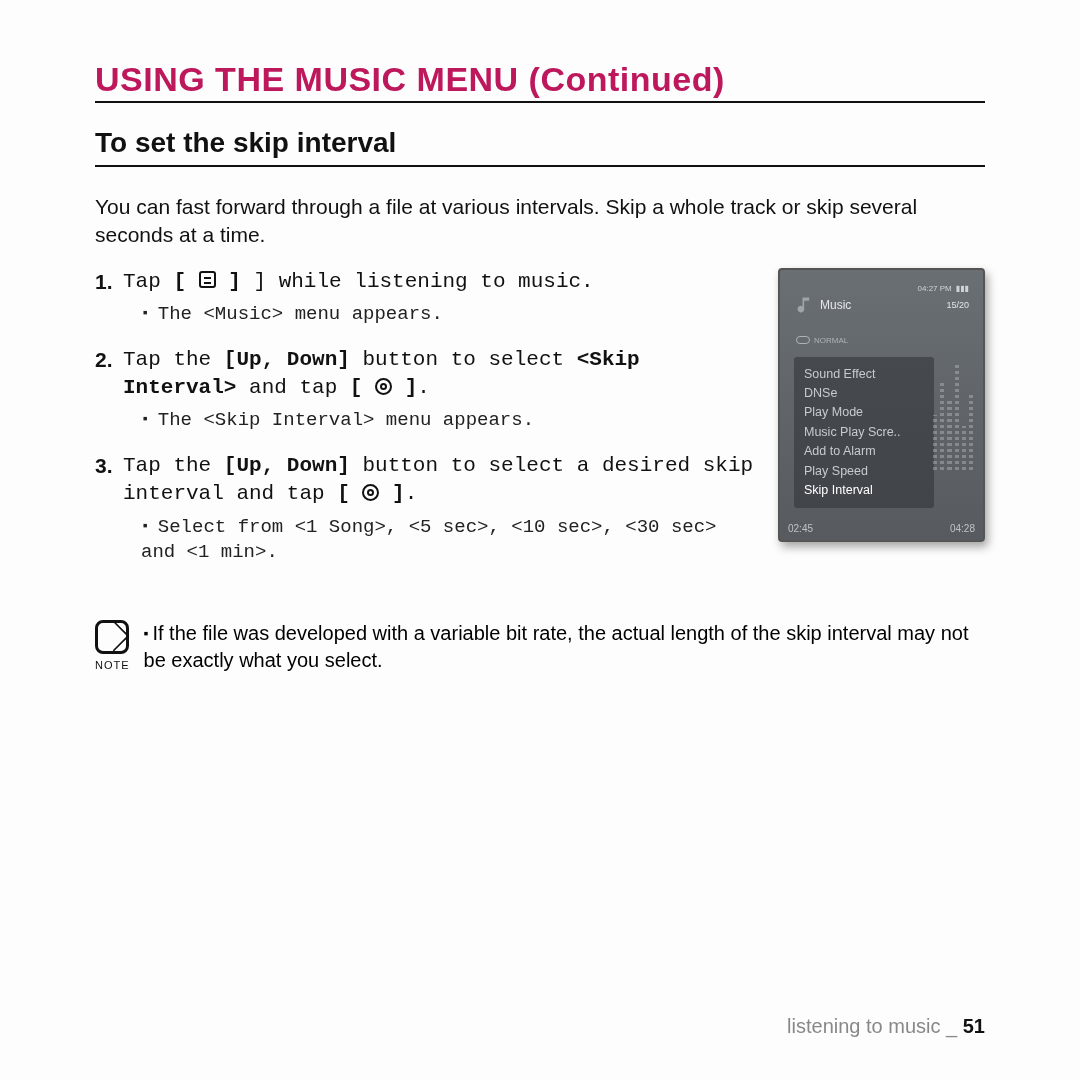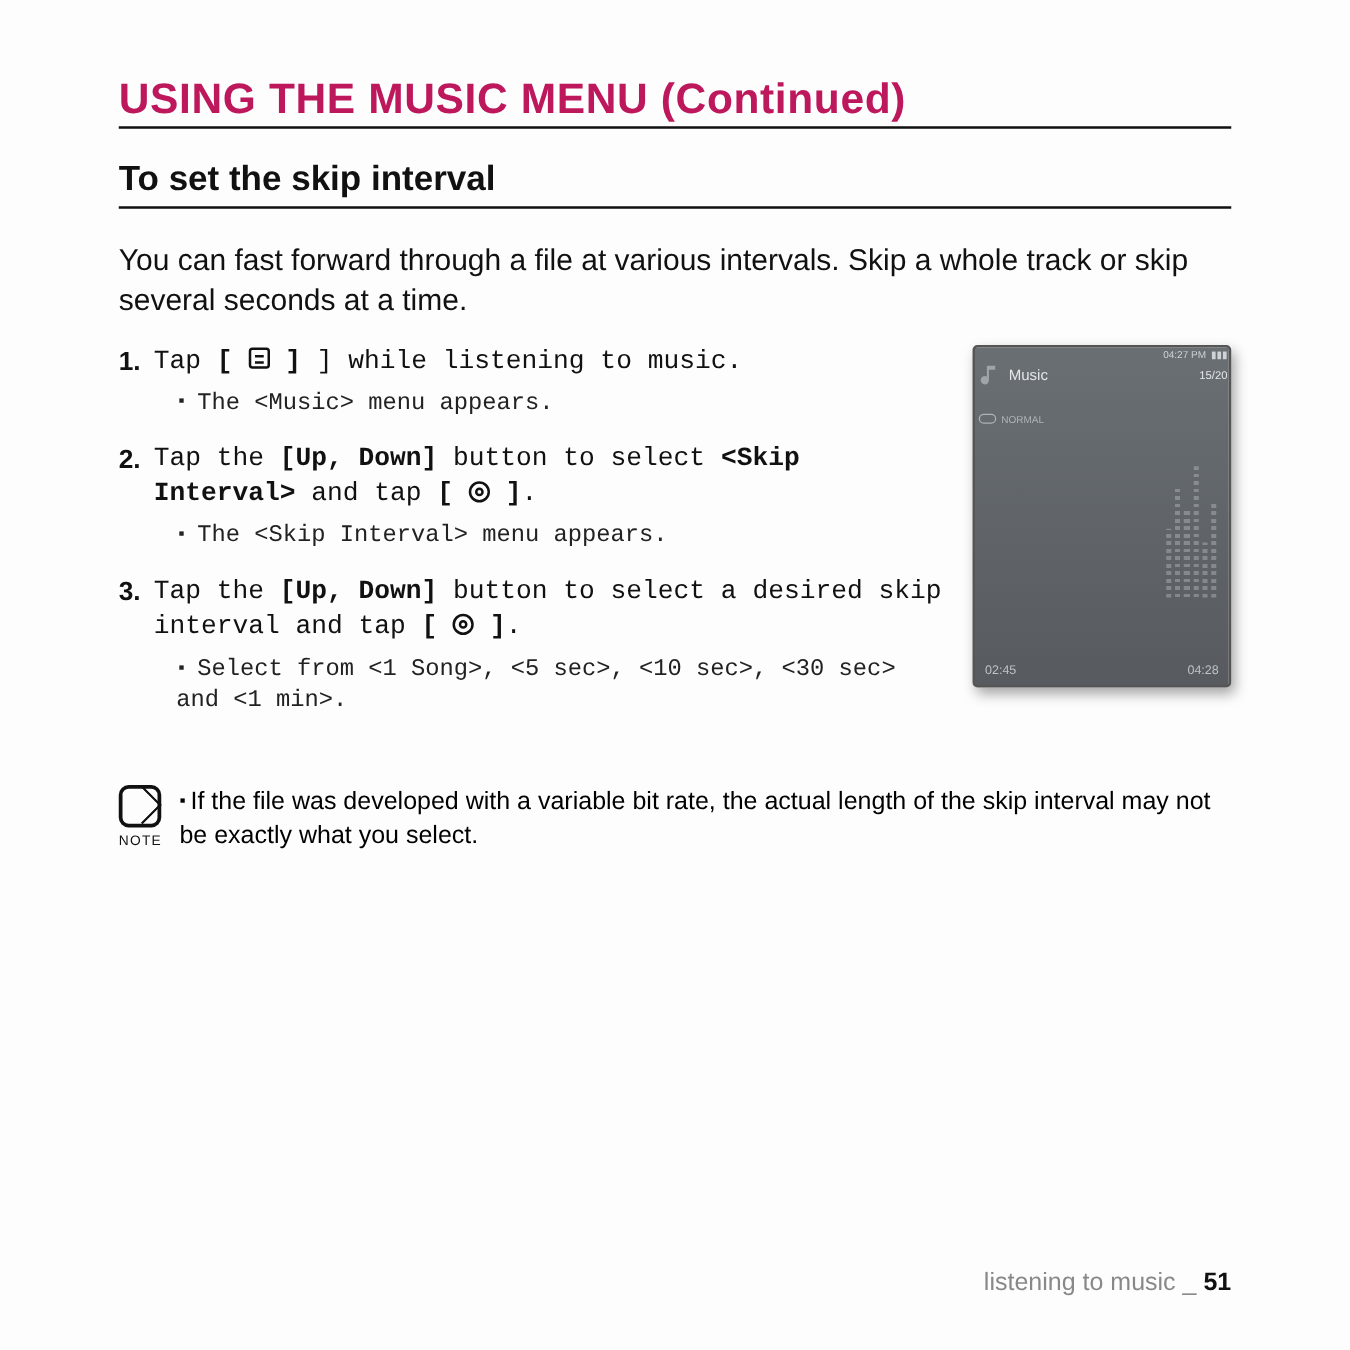--- a/index.html
+++ b/index.html
@@ -24,21 +24,21 @@
   }
   .h2 {
     font-size: 28px;
     font-weight: bold;
     color: #111;
     border-bottom: 2px solid #111;
     padding-bottom: 6px;
     margin-bottom: 26px;
   }
   .intro {
-    font-size: 24px;
+    font-size: 21px;
     line-height: 1.35;
     color: #111;
     margin-bottom: 18px;
   }
   .content-row {
     display: flex;
     gap: 22px;
   }
   .steps-col { flex: 1; }
   ol.steps {
@@ -152,21 +152,21 @@
   }
   .footer .pg { color: #111; font-weight: bold; }
   
   .device {
     width: 207px;
     height: 274px;
     background: linear-gradient(#6a6f73, #575b5f);
     border: 2px solid #555;
     border-radius: 4px;
     box-shadow: 3px 5px 10px rgba(0,0,0,.35);
-    padding: 1px;
+    padding: 14px;
     color: #d0d3d6;
     font-size: 11px;
     position: relative;
     flex-shrink: 0;
   }
   .dev-status {
     display: flex;
     justify-content: flex-end;
     gap: 4px;
     font-size: 8px;
@@ -284,20 +284,29 @@
         <svg class="music-note" viewBox="0 0 24 24">
             <path fill="currentColor" d="M9 3v10.55A4 4 0 1 0 11 17V7h6V3H9z"></path>
           </svg>
         <span>Music</span>
         <span class="dev-count">15/20</span>
       </div>
       <div class="dev-sub">
         <span class="loop-ic"></span>
         <span>NORMAL</span>
       </div>
+      <div class="menu-box">
+        <div>Sound Effect</div>
+        <div>DNSe</div>
+        <div>Play Mode</div>
+        <div>Music Play Scre..</div>
+        <div>Add to Alarm</div>
+        <div>Play Speed</div>
+        <div class="sel">Skip Interval</div>
+      </div>
       <div class="eq">
         <span style="height:50%"></span>
           <span style="height:80%"></span>
           <span style="height:65%"></span>
           <span style="height:95%"></span>
           <span style="height:40%"></span>
           <span style="height:70%"></span>
       </div>
       <div class="dev-bottom">
         <span>02:45</span>

